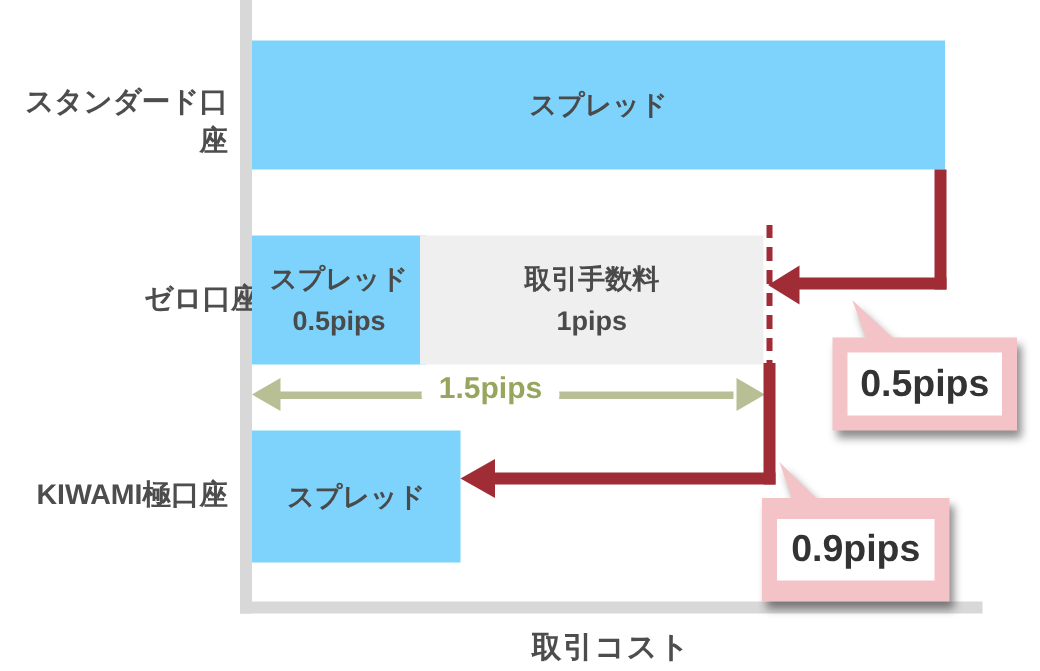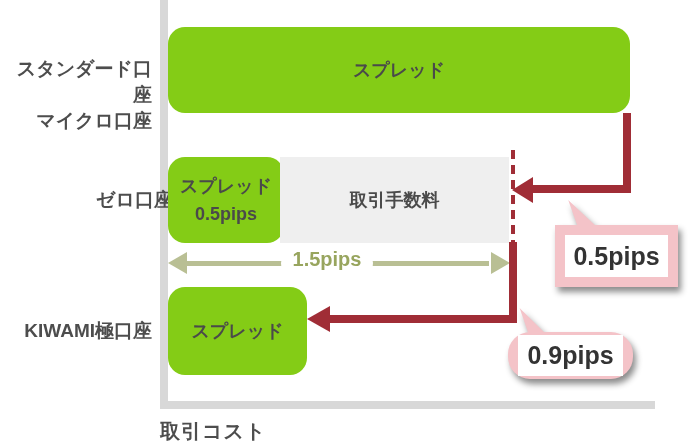--- a/index.html
+++ b/index.html
@@ -4,37 +4,37 @@
 <style>
   html,body{margin:0;padding:0;background:#ffffff;}
   .canvas{
     position:relative;width:693px;height:447px;background:#ffffff;overflow:hidden;
     font-family:"Liberation Sans","DejaVu Sans",sans-serif;
   }
   
   .y-axis{position:absolute;left:160px;top:0;width:8px;height:409px;background:#d8d8d8;}
   .x-axis{position:absolute;left:160px;top:401px;width:495px;height:8px;background:#d8d8d8;}
   .x-axis-title{
-    position:absolute;left:160px;top:418px;width:495px;text-align:left;
+    position:absolute;left:160px;top:418px;width:495px;text-align:center;
     font-size:20px;font-weight:bold;color:#4d4d4d;letter-spacing:1px;
   }
   
   .row-label{
     position:absolute;left:0;width:152px;text-align:right;
     font-size:19px;font-weight:bold;color:#4d4d4d;line-height:26px;
   }
   .row-label.standard{top:56px;}
   .row-label.zero{top:188px;line-height:24px;padding-left:21px;}
   .row-label.kiwami{top:319px;line-height:24px;}
   
   .bar{
     position:absolute;display:flex;flex-direction:column;justify-content:center;align-items:center;
     font-size:18px;font-weight:bold;color:#4a4a4a;line-height:28px;text-align:center;
   }
-  .bar.green{background:#84cc16;border-radius:17px;}
+  .bar.green{background:#7dd3fc;}
   .bar.gray{background:#efefef;}
   .bar.standard{left:168px;top:27px;width:462px;height:86px;}
   .bar.zero-spread{left:168px;top:157px;width:116px;height:86px;}
   .bar.zero-fee{left:280px;top:157px;width:229px;height:86px;}
   .bar.kiwami{left:168px;top:287px;width:139px;height:88px;}
   
   .measure-shaft{position:absolute;left:184px;top:261px;width:305px;height:5px;background:#b9bf94;}
   .measure-head{position:absolute;width:0;height:0;border-top:11px solid transparent;border-bottom:11px solid transparent;}
   .measure-head.left{left:168px;top:252px;border-right:19px solid #b9bf94;}
   .measure-head.right{left:491px;top:252px;border-left:19px solid #b9bf94;}
@@ -66,51 +66,51 @@
   .callout .inner{
     background:#ffffff;display:flex;align-items:center;justify-content:center;
     font-size:25px;font-weight:bold;color:#333333;
   }
   .callout.c1{left:555px;top:200px;width:123px;height:87px;}
   .callout.c1 .tail{left:10px;top:0;width:32px;height:27px;clip-path:polygon(10% 0%,40% 100%,100% 100%);}
   .callout.c1 .box{left:0;top:25px;width:123px;height:62px;}
   .callout.c1 .inner{width:103px;height:42px;}
   .callout.c2{left:508px;top:308px;width:125px;height:85px;}
   .callout.c2 .tail{left:8px;top:0;width:30px;height:26px;clip-path:polygon(12% 0%,42% 100%,100% 100%);}
-  .callout.c2 .box{left:0;top:24px;width:125px;height:47px;border-radius:22px;}
+  .callout.c2 .box{left:0;top:24px;width:125px;height:69px;}
   .callout.c2 .inner{width:105px;height:41px;}
 </style>
 </head>
 <body>
 
 <div class="canvas">
 
   <div class="y-axis"></div>
   <div class="x-axis"></div>
 
   <div class="row-label standard">
     <div>スタンダード口座</div>
-    <div>マイクロ口座</div>
   </div>
   <div class="row-label zero">
     <div>ゼロ口座</div>
   </div>
   <div class="row-label kiwami">
     <div>KIWAMI極口座</div>
   </div>
 
   <div class="bar green standard">
     <div>スプレッド</div>
   </div>
   <div class="bar green zero-spread">
     <div>スプレッド</div>
     <div>0.5pips</div>
   </div>
   <div class="bar gray zero-fee">
     <div>取引手数料</div>
+    <div>1pips</div>
   </div>
   <div class="bar green kiwami">
     <div>スプレッド</div>
   </div>
 
   <div class="measure-shaft"></div>
   <div class="measure-head left"></div>
   <div class="measure-head right"></div>
   <div class="measure-pill">
     <span>1.5pips</span>

